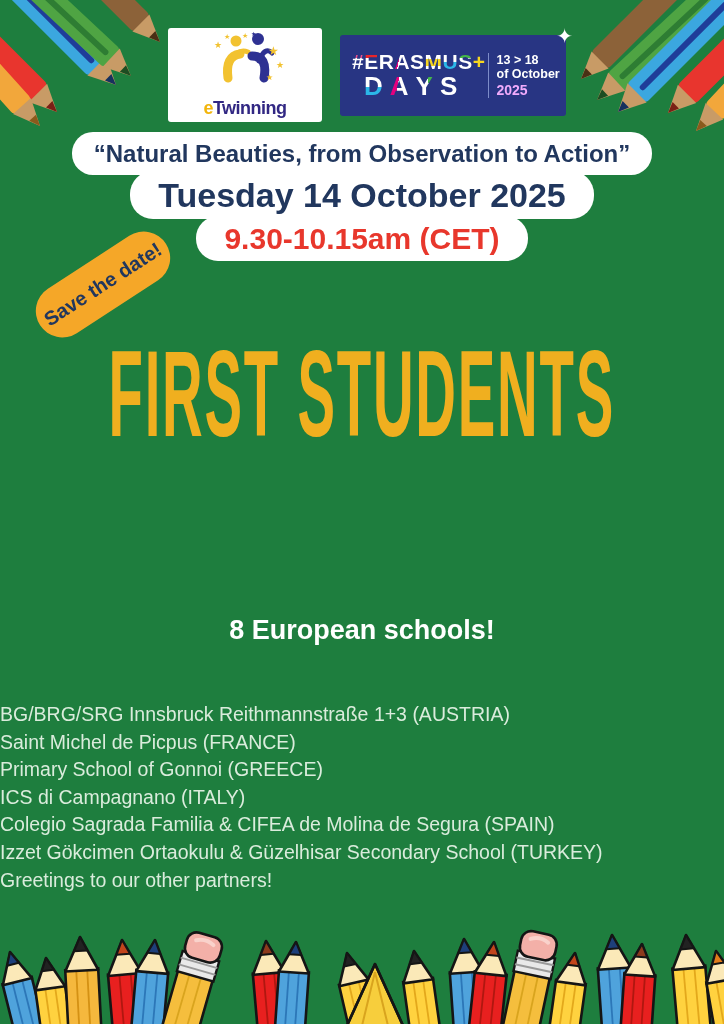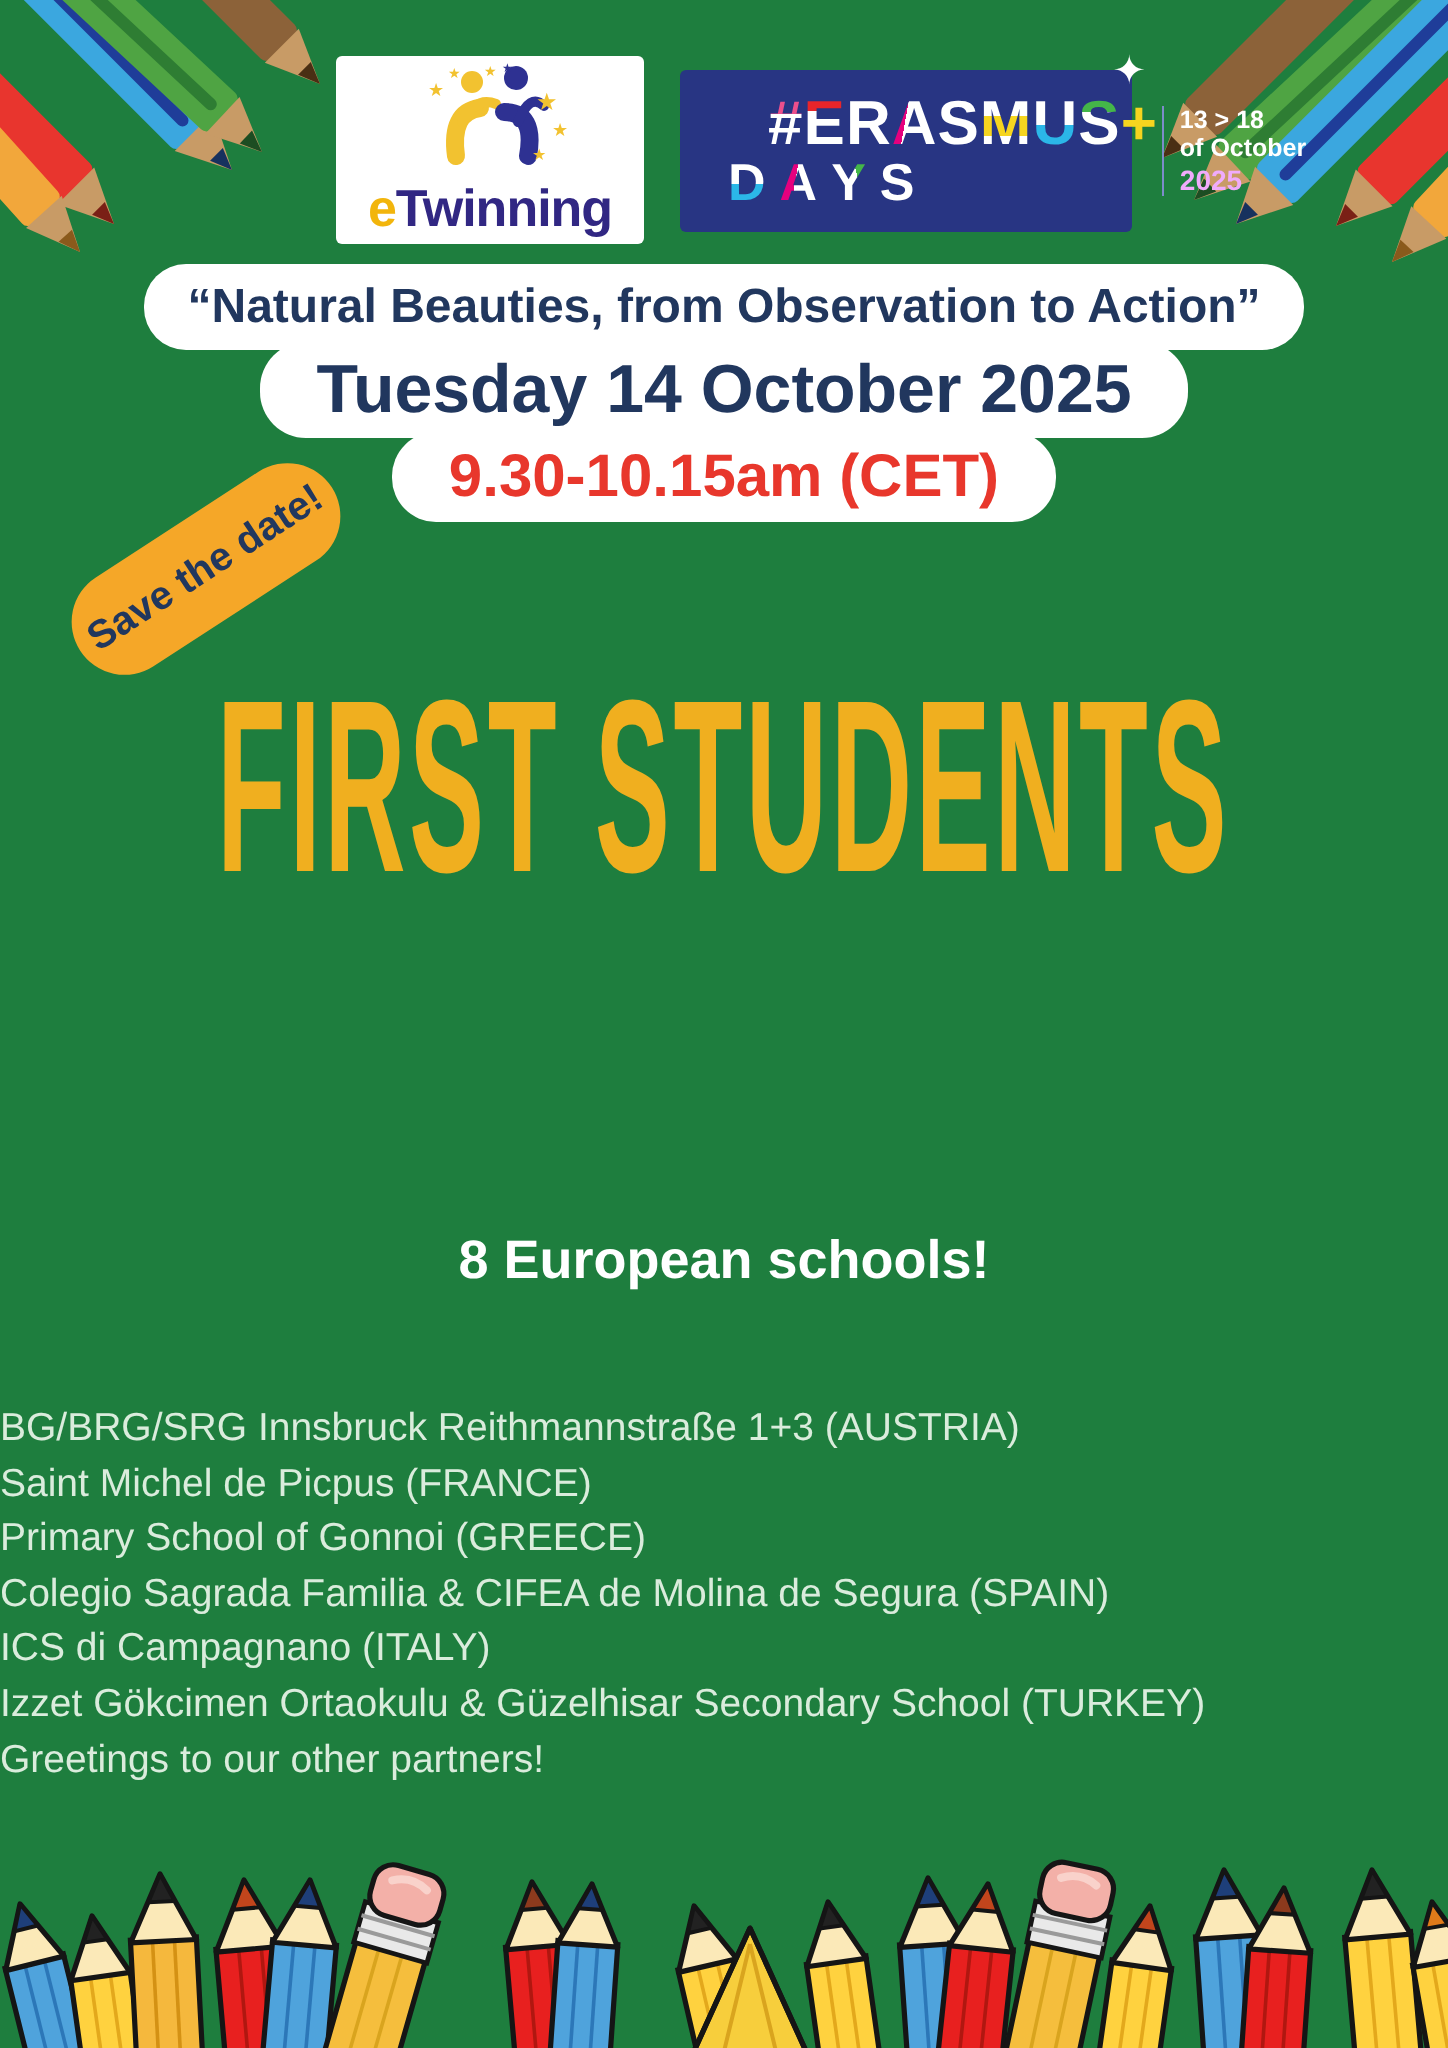--- a/index.html
+++ b/index.html
@@ -15,33 +15,33 @@
   .deco-tr{left:544px;top:0;}
   .deco-bottom{left:0;top:924px;}
 
   
   .etw-box{
     position:absolute;left:168px;top:28px;width:154px;height:94px;
     background:#fff;border-radius:3px;display:flex;flex-direction:column;
     align-items:center;justify-content:flex-end;padding-bottom:5px;
   }
   .etw-art{position:absolute;top:2px;left:0;}
-  .etw-text{position:relative;font-size:26px;font-weight:bold;letter-spacing:-0.5px;line-height:1;text-align:center;}
+  .etw-text{position:relative;font-size:18px;font-weight:bold;letter-spacing:-0.5px;line-height:1;text-align:center;}
   .etw-e{color:#F2B50C;}
   .etw-rest{color:#312783;}
 
   
   .erasmus-box{
     position:absolute;left:340px;top:35px;width:226px;height:81px;
     background:#283583;border-radius:3px;display:flex;align-items:center;
     padding:6px 8px 6px 12px;color:#fff;
   }
   .er-sparkle{position:absolute;top:-9px;right:-7px;color:#fff;font-size:20px;line-height:1;}
   .er-left{flex:1 1 auto;}
-  .er-line1{font-size:31px;font-weight:bold;letter-spacing:0.5px;line-height:1.05;white-space:nowrap;margin-left:32px;}
+  .er-line1{font-size:21px;font-weight:bold;letter-spacing:0.5px;line-height:1.05;white-space:nowrap;}
   .er-line2{font-size:26px;font-weight:bold;letter-spacing:7px;line-height:1.05;margin-left:12px;white-space:nowrap;}
   .er-right{
     border-left:1px solid #8violet;border-left:1px solid #7d8cc9;
     padding-left:8px;margin-left:2px;line-height:1.15;flex:0 0 auto;
   }
   .er-range,.er-sub{font-size:12.5px;font-weight:bold;color:#fff;white-space:nowrap;}
   .er-year{font-size:14px;color:#f0abfc;font-weight:bold;}
   .lg{display:inline-block;}
   .lt-white{color:#fff;}
   .lt-yellow{color:#F6D51F;}
@@ -194,22 +194,22 @@
     </div>
 
   <div class="big-title t1"><span>FIRST STUDENTS</span></div>
 
   <div class="subtitle">8 European schools!</div>
 
   <div class="schools">
       <div>BG/BRG/SRG Innsbruck Reithmannstraße 1+3 (AUSTRIA)</div>
       <div>Saint Michel de Picpus (FRANCE)</div>
       <div>Primary School of Gonnoi (GREECE)</div>
+      <div>ICS di Campagnano (ITALY)</div>
       <div>Colegio Sagrada Familia &amp; CIFEA de Molina de Segura  (SPAIN)</div>
-      <div>ICS di Campagnano (ITALY)</div>
       <div>Izzet Gökcimen Ortaokulu &amp; Güzelhisar Secondary School (TURKEY)</div>
       <div>Greetings to our other partners!</div>
     </div>
 
   <svg class="deco deco-bottom" width="724" height="100" viewBox="0 0 724 100">
       <g transform="translate(10 28) rotate(-14)">
         <rect x="-15" y="29.4" width="30" height="150" fill="#4FA3DC" stroke="#151515" stroke-width="2.6"></rect>
         <line x1="-5" y1="30.6" x2="-5" y2="150" stroke="#2C77B8" stroke-width="1.8"></line>
         <line x1="5" y1="30.6" x2="5" y2="150" stroke="#2C77B8" stroke-width="1.8"></line>
         <path d="M -15 30.6 L 0 0 L 15 30.6 Z" fill="#FBE9B8" stroke="#151515" stroke-width="2.6" stroke-linejoin="round"></path>

